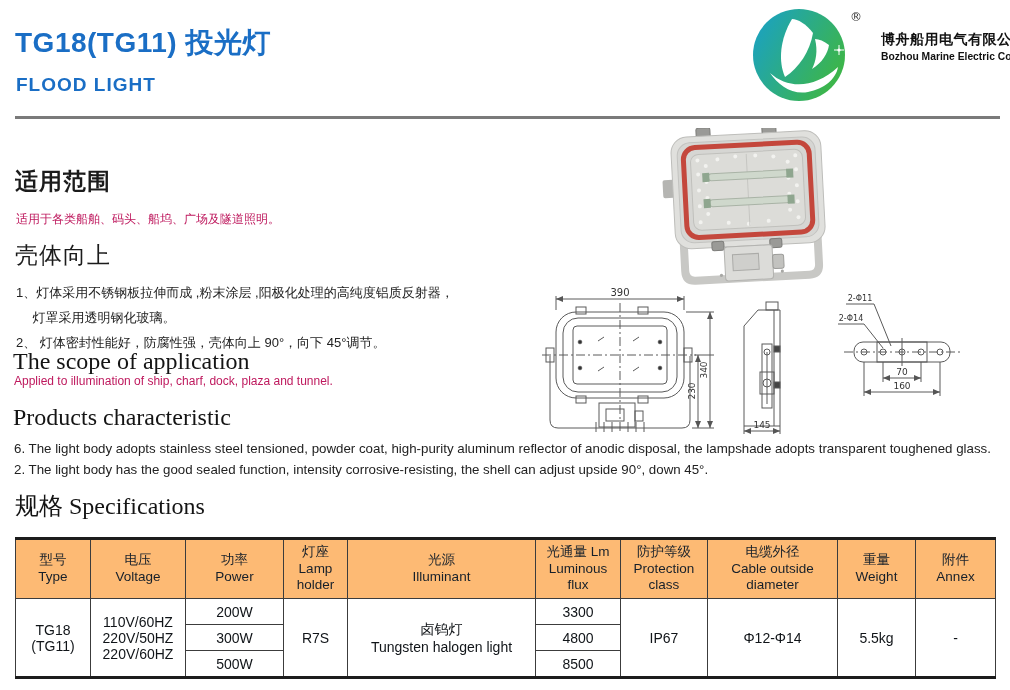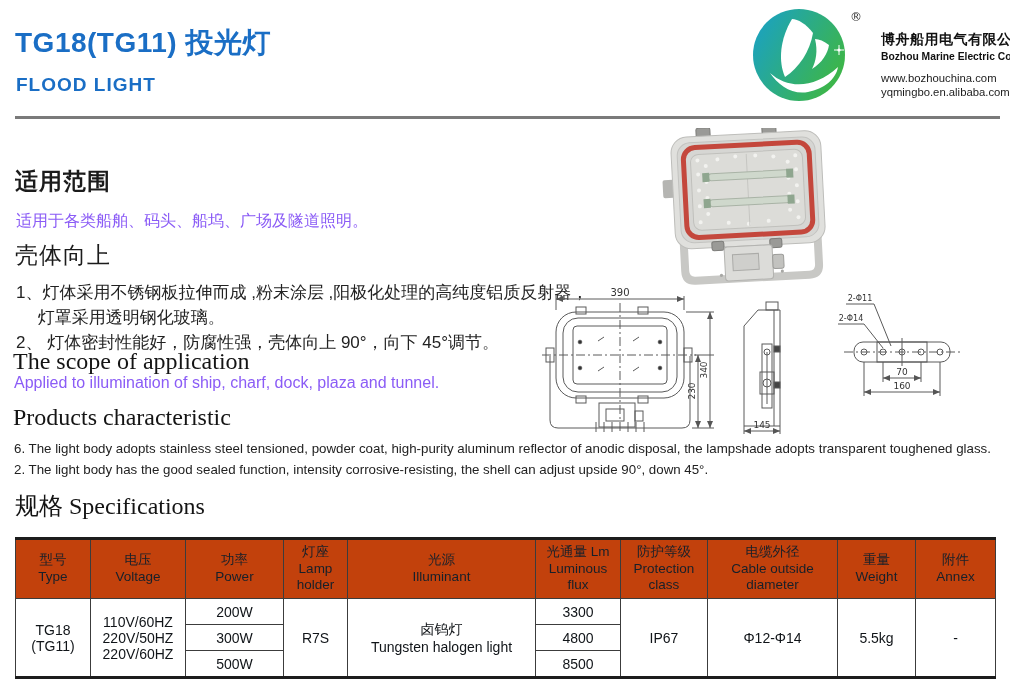--- a/index.html
+++ b/index.html
@@ -12,23 +12,23 @@
   .title{left:15px;top:24px;font-size:28px;font-weight:bold;color:#1a6ec5;letter-spacing:0.5px;}
   .subtitle{left:16px;top:74px;font-size:19px;font-weight:bold;color:#1a6ec5;letter-spacing:1px;}
   .rule{left:15px;top:116px;width:985px;height:3px;background:#7a7a7a;}
   .company{left:881px;top:31px;width:128px;line-height:1.15;}
   .company .zh{font-size:14px;font-weight:bold;color:#111;letter-spacing:0.5px;white-space:nowrap;}
   .company .en{font-size:10.3px;font-weight:bold;color:#111;margin-top:4px;white-space:nowrap;}
   .company .urls{margin-top:9px;font-size:11.3px;color:#1c1c1c;line-height:1.22;}
   
   .h-zh{font-size:23px;color:#1b1b1b;font-weight:500;letter-spacing:1px;}
   .h-en{font-size:24px;color:#141414;font-weight:400;font-family:Liberation Serif, serif;}
-  .body-text{font-size:16px;color:#8b5cf6;}
+  .body-text{font-size:12px;color:#be185d;}
   .pre{white-space:pre-line;}
-  .feat{font-size:17px;color:#222;line-height:25px;}
+  .feat{font-size:13px;color:#222;line-height:25px;}
   .char{font-size:13.3px;color:#222;line-height:21px;width:992px;}
   
   table.spec{border-collapse:collapse;table-layout:fixed;width:980px;
     border-top:3px solid #1c1c1c;border-bottom:3px solid #1c1c1c;}
   table.spec th,table.spec td{border:1px solid #3c3c3c;text-align:center;vertical-align:middle;padding:0 2px;}
   table.spec th{height:58px;font-weight:400;font-size:13.5px;color:#17202a;line-height:1.25;}
   table.spec td{height:25px;font-size:14px;color:#101418;}
   
   .dim{font-family:"DejaVu Sans",sans-serif;fill:#333;}
 </style>
@@ -50,24 +50,20 @@
   <path d="M63,34 C66,46 64,56 60,64 C70,58 76,48 77,40 C72,36 67,34 63,34 Z" fill="#ffffff"></path>
   <path d="M18,68 C36,84 62,84 86,62 C84,74 72,84 56,87 C40,90 26,80 18,68 Z" fill="#ffffff"></path>
   <circle cx="87" cy="45" r="1.6" fill="#ffffff"></circle>
   <path d="M87,40 L87,50 M82,45 L92,45" stroke="#ffffff" stroke-width="1"></path>
   <text x="104" y="16" font-size="12" fill="#222" text-anchor="middle" class="dim">®</text>
 </svg>
 
 <div class="abs company">
   <div class="zh">博舟船用电气有限公司</div>
   <div class="en">Bozhou Marine Electric Co., Ltd.</div>
-  <div class="urls">
-    <div>www.bozhouchina.com</div>
-    <div>yqmingbo.en.alibaba.com</div>
-  </div>
 </div>
 
 <div class="abs rule"></div>
 
 <div class="abs h-zh" style="left:15px;top:166px;font-weight:bold;">适用范围</div>
 <div class="abs body-text" style="left:16px;top:211px;">适用于各类船舶、码头、船坞、广场及隧道照明。</div>
 
 <div class="abs h-zh" style="left:15px;top:240px;">壳体向上</div>
 <div class="abs feat pre" style="left:16px;top:280px;">1、灯体采用不锈钢板拉伸而成 ,粉末涂层 ,阳极化处理的高纯度铝质反射器，
 　 灯罩采用透明钢化玻璃。</div>
@@ -231,21 +227,21 @@
       <col style="width:98px">
       <col style="width:64px">
     <col style="width:188px">
       <col style="width:85px">
       <col style="width:87px">
       <col style="width:130px">
     <col style="width:78px">
       <col style="width:80px">
   </colgroup>
   <thead>
-    <tr style="background:#c2410c;">
+    <tr style="background:#fdba74;">
       <th>
           <div>型号</div>
           <div>Type</div>
         </th>
       <th>
           <div>电压</div>
           <div>Voltage</div>
         </th>
       <th>
           <div>功率</div>

